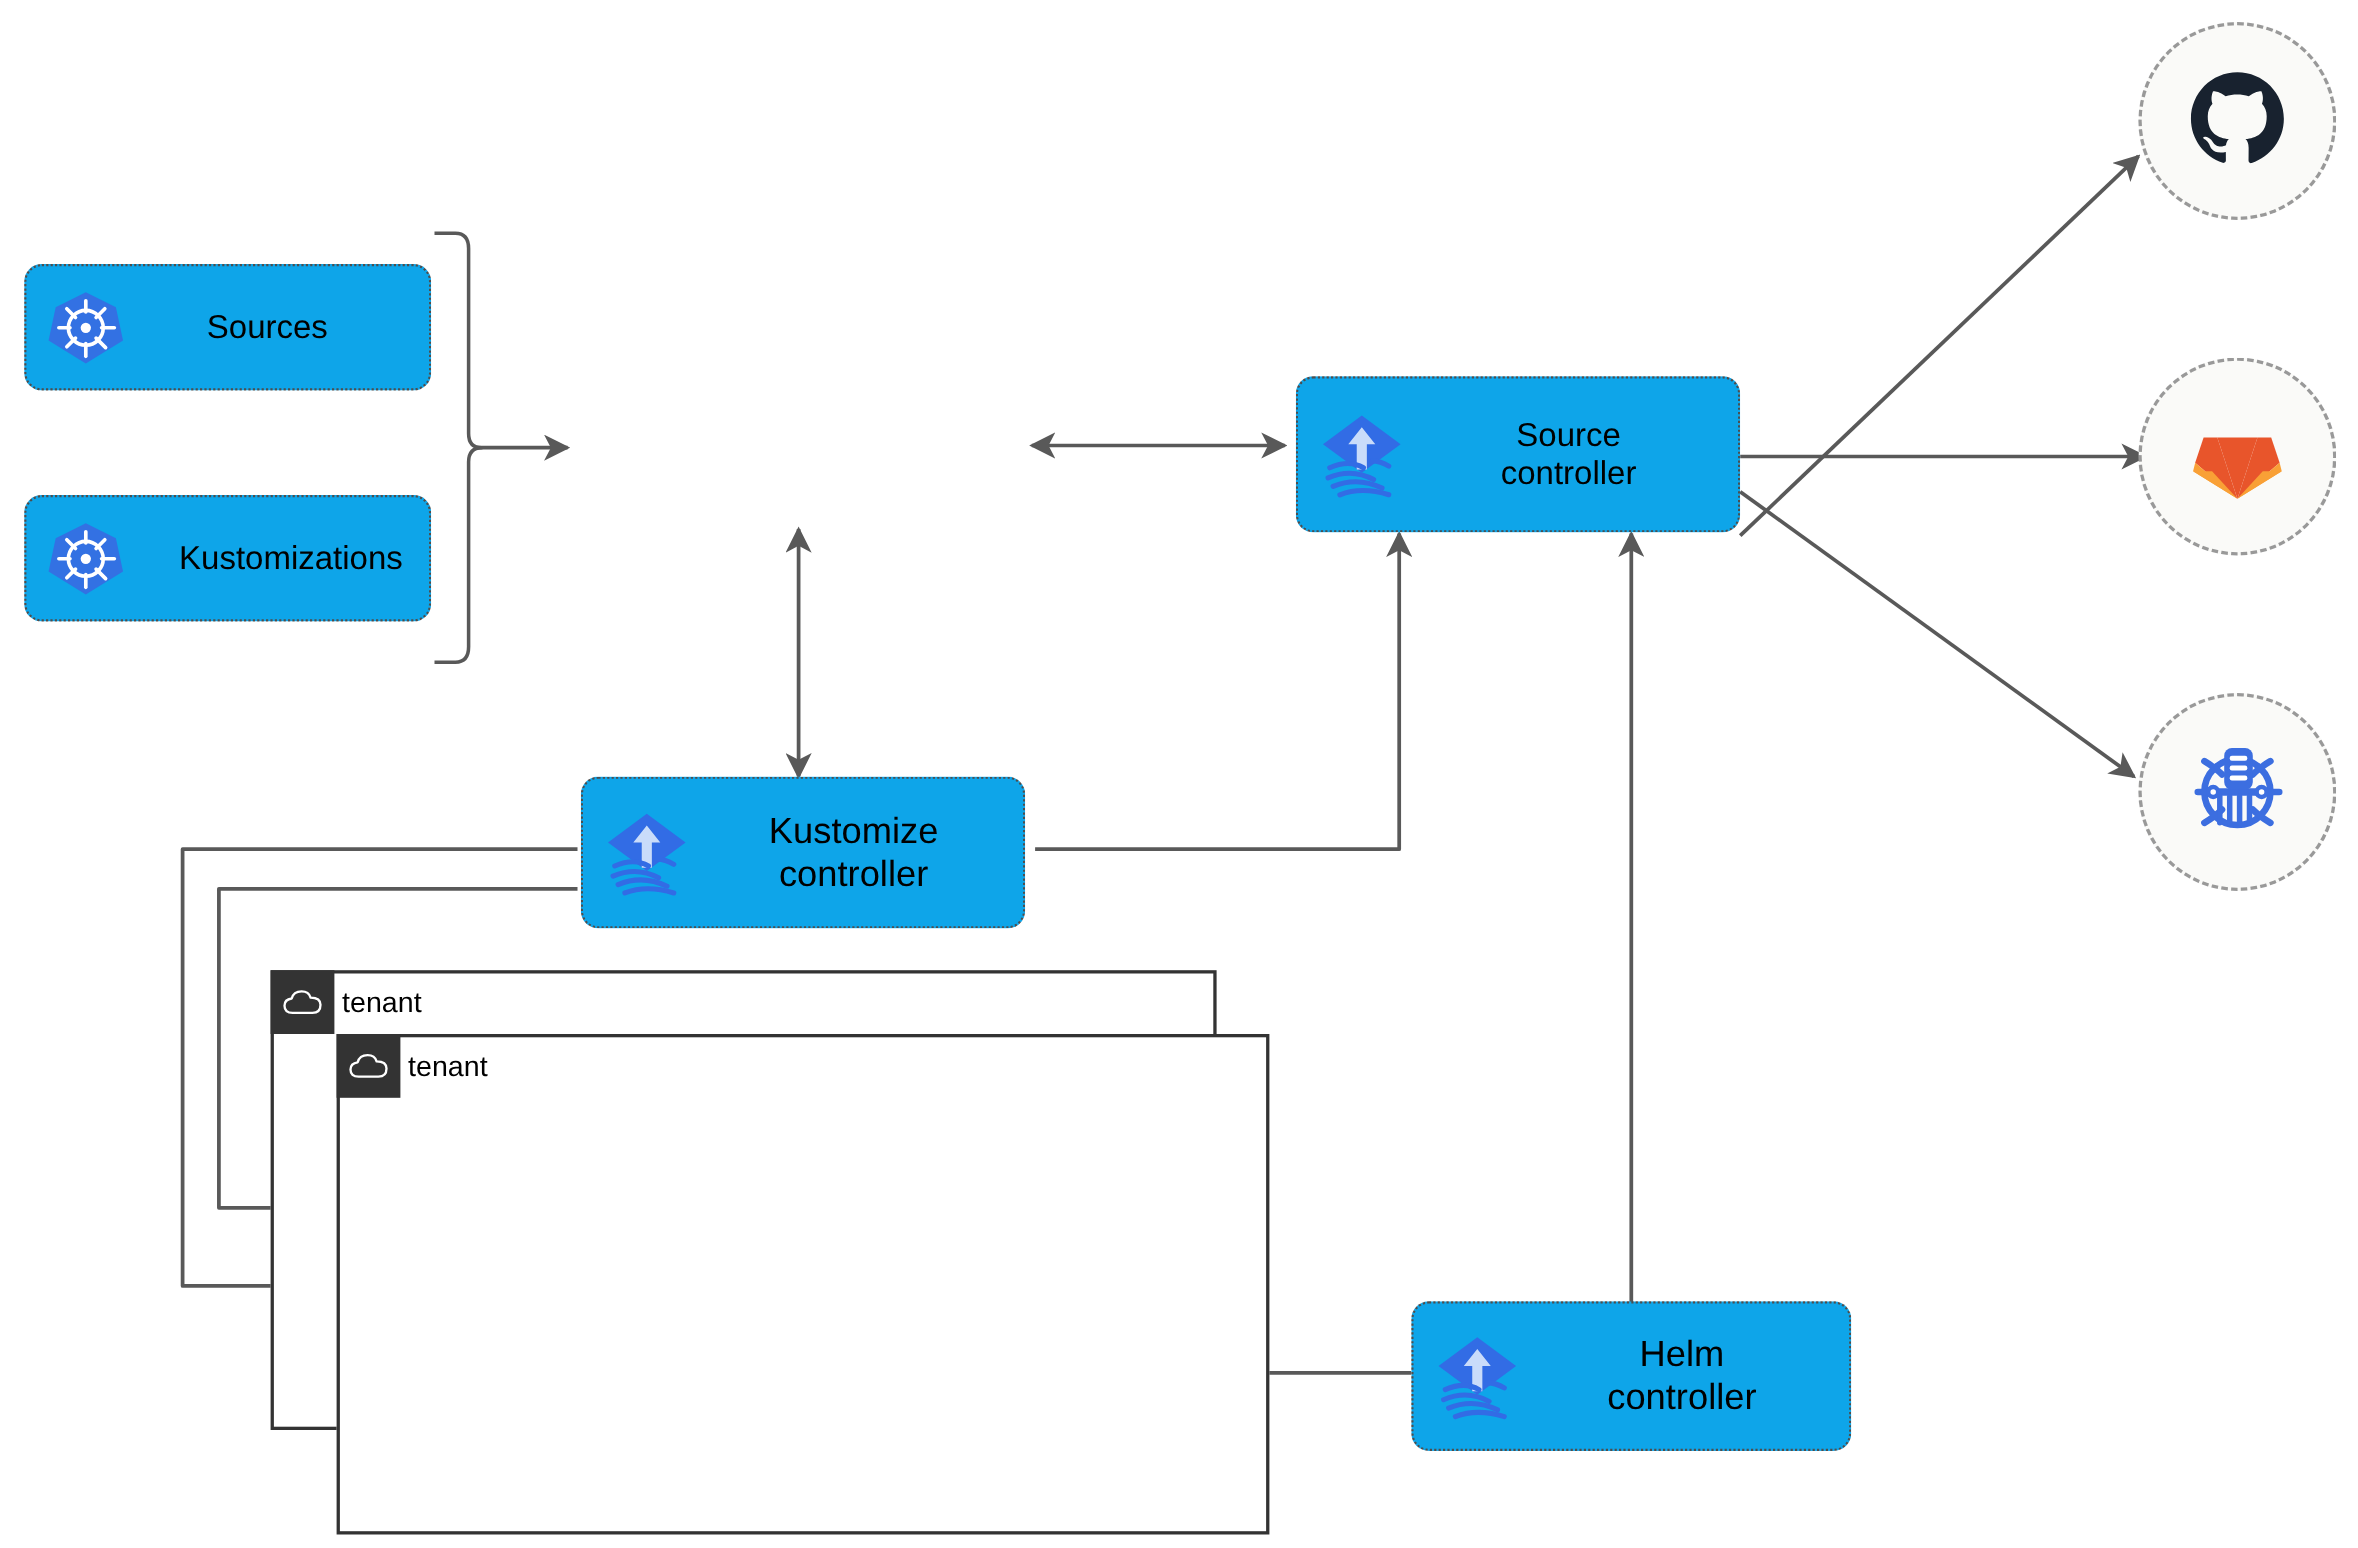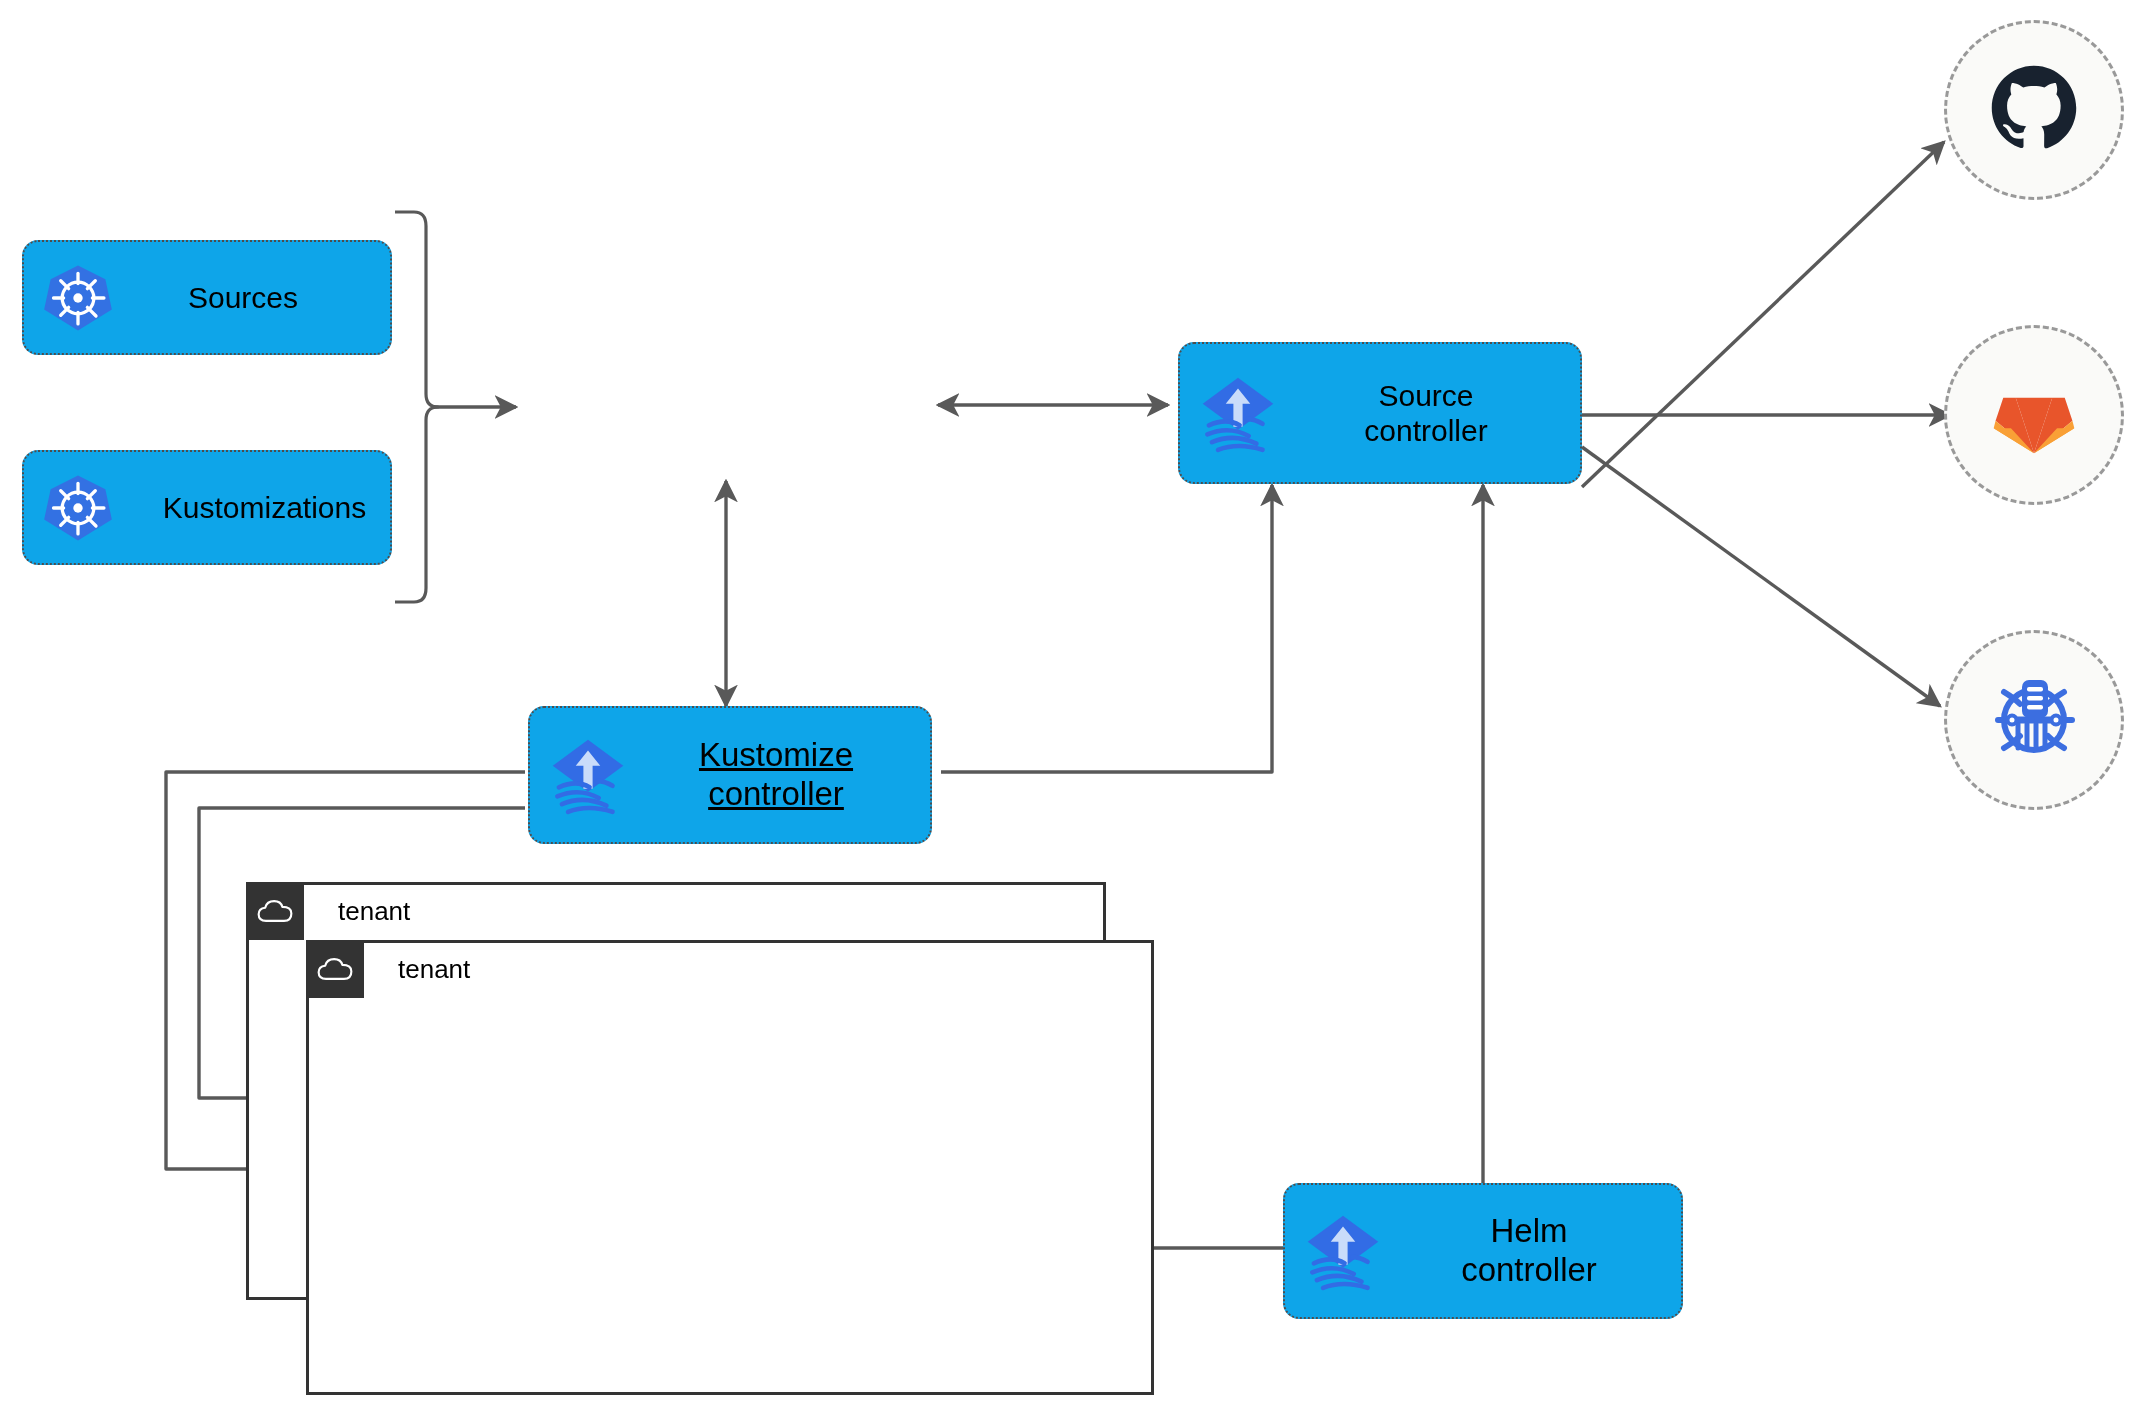--- a/index.html
+++ b/index.html
@@ -72,21 +72,21 @@
   }
   .tenant-tab .tab-sq {
     width: 58px;
     height: 58px;
     background: #333333;
     display: flex;
     align-items: center;
     justify-content: center;
   }
   .tenant-tab .tab-text {
-    margin-left: 34px;
+    margin-left: 7px;
     font-size: 26px;
     color: #000000;
     line-height: 58px;
   }
 
   
   .circle-node {
     position: absolute;
     box-sizing: border-box;
     border: 3px dashed #999999;
@@ -216,21 +216,21 @@
         <path d="M60 28 L76 48 L66 48 L66 78 L54 78 L54 48 L44 48 Z" fill="#c9dcfa"></path>
         <g stroke="#326CE5" stroke-width="6" fill="none" stroke-linecap="round">
           <path d="M22 76 Q 45 66 62 76"></path>
           <path d="M20 88 Q 48 76 74 90"></path>
           <path d="M26 98 Q 55 86 84 100"></path>
           <path d="M34 108 Q 60 98 92 108"></path>
           <path d="M72 68 Q 82 68 92 74"></path>
         </g>
       </svg>
     </span>
-    <span class="node-label" style="font-size:33px;text-decoration:underline;">Kustomize
+    <span class="node-label" style="font-size:33px;">Kustomize
 controller</span>
   </div>
 
   <div class="node" style="left:1283px; top:1183px; width:400px; height:136px; padding:0 12px;">
     <span class="node-icon">
       <svg class="flux-logo" width="92" height="92" viewBox="0 0 120 120">
         <polygon points="60,14 106,48 60,82 14,48" fill="#326CE5"></polygon>
         <path d="M60 28 L76 48 L66 48 L66 78 L54 78 L54 48 L44 48 Z" fill="#c9dcfa"></path>
         <g stroke="#326CE5" stroke-width="6" fill="none" stroke-linecap="round">
           <path d="M22 76 Q 45 66 62 76"></path>

